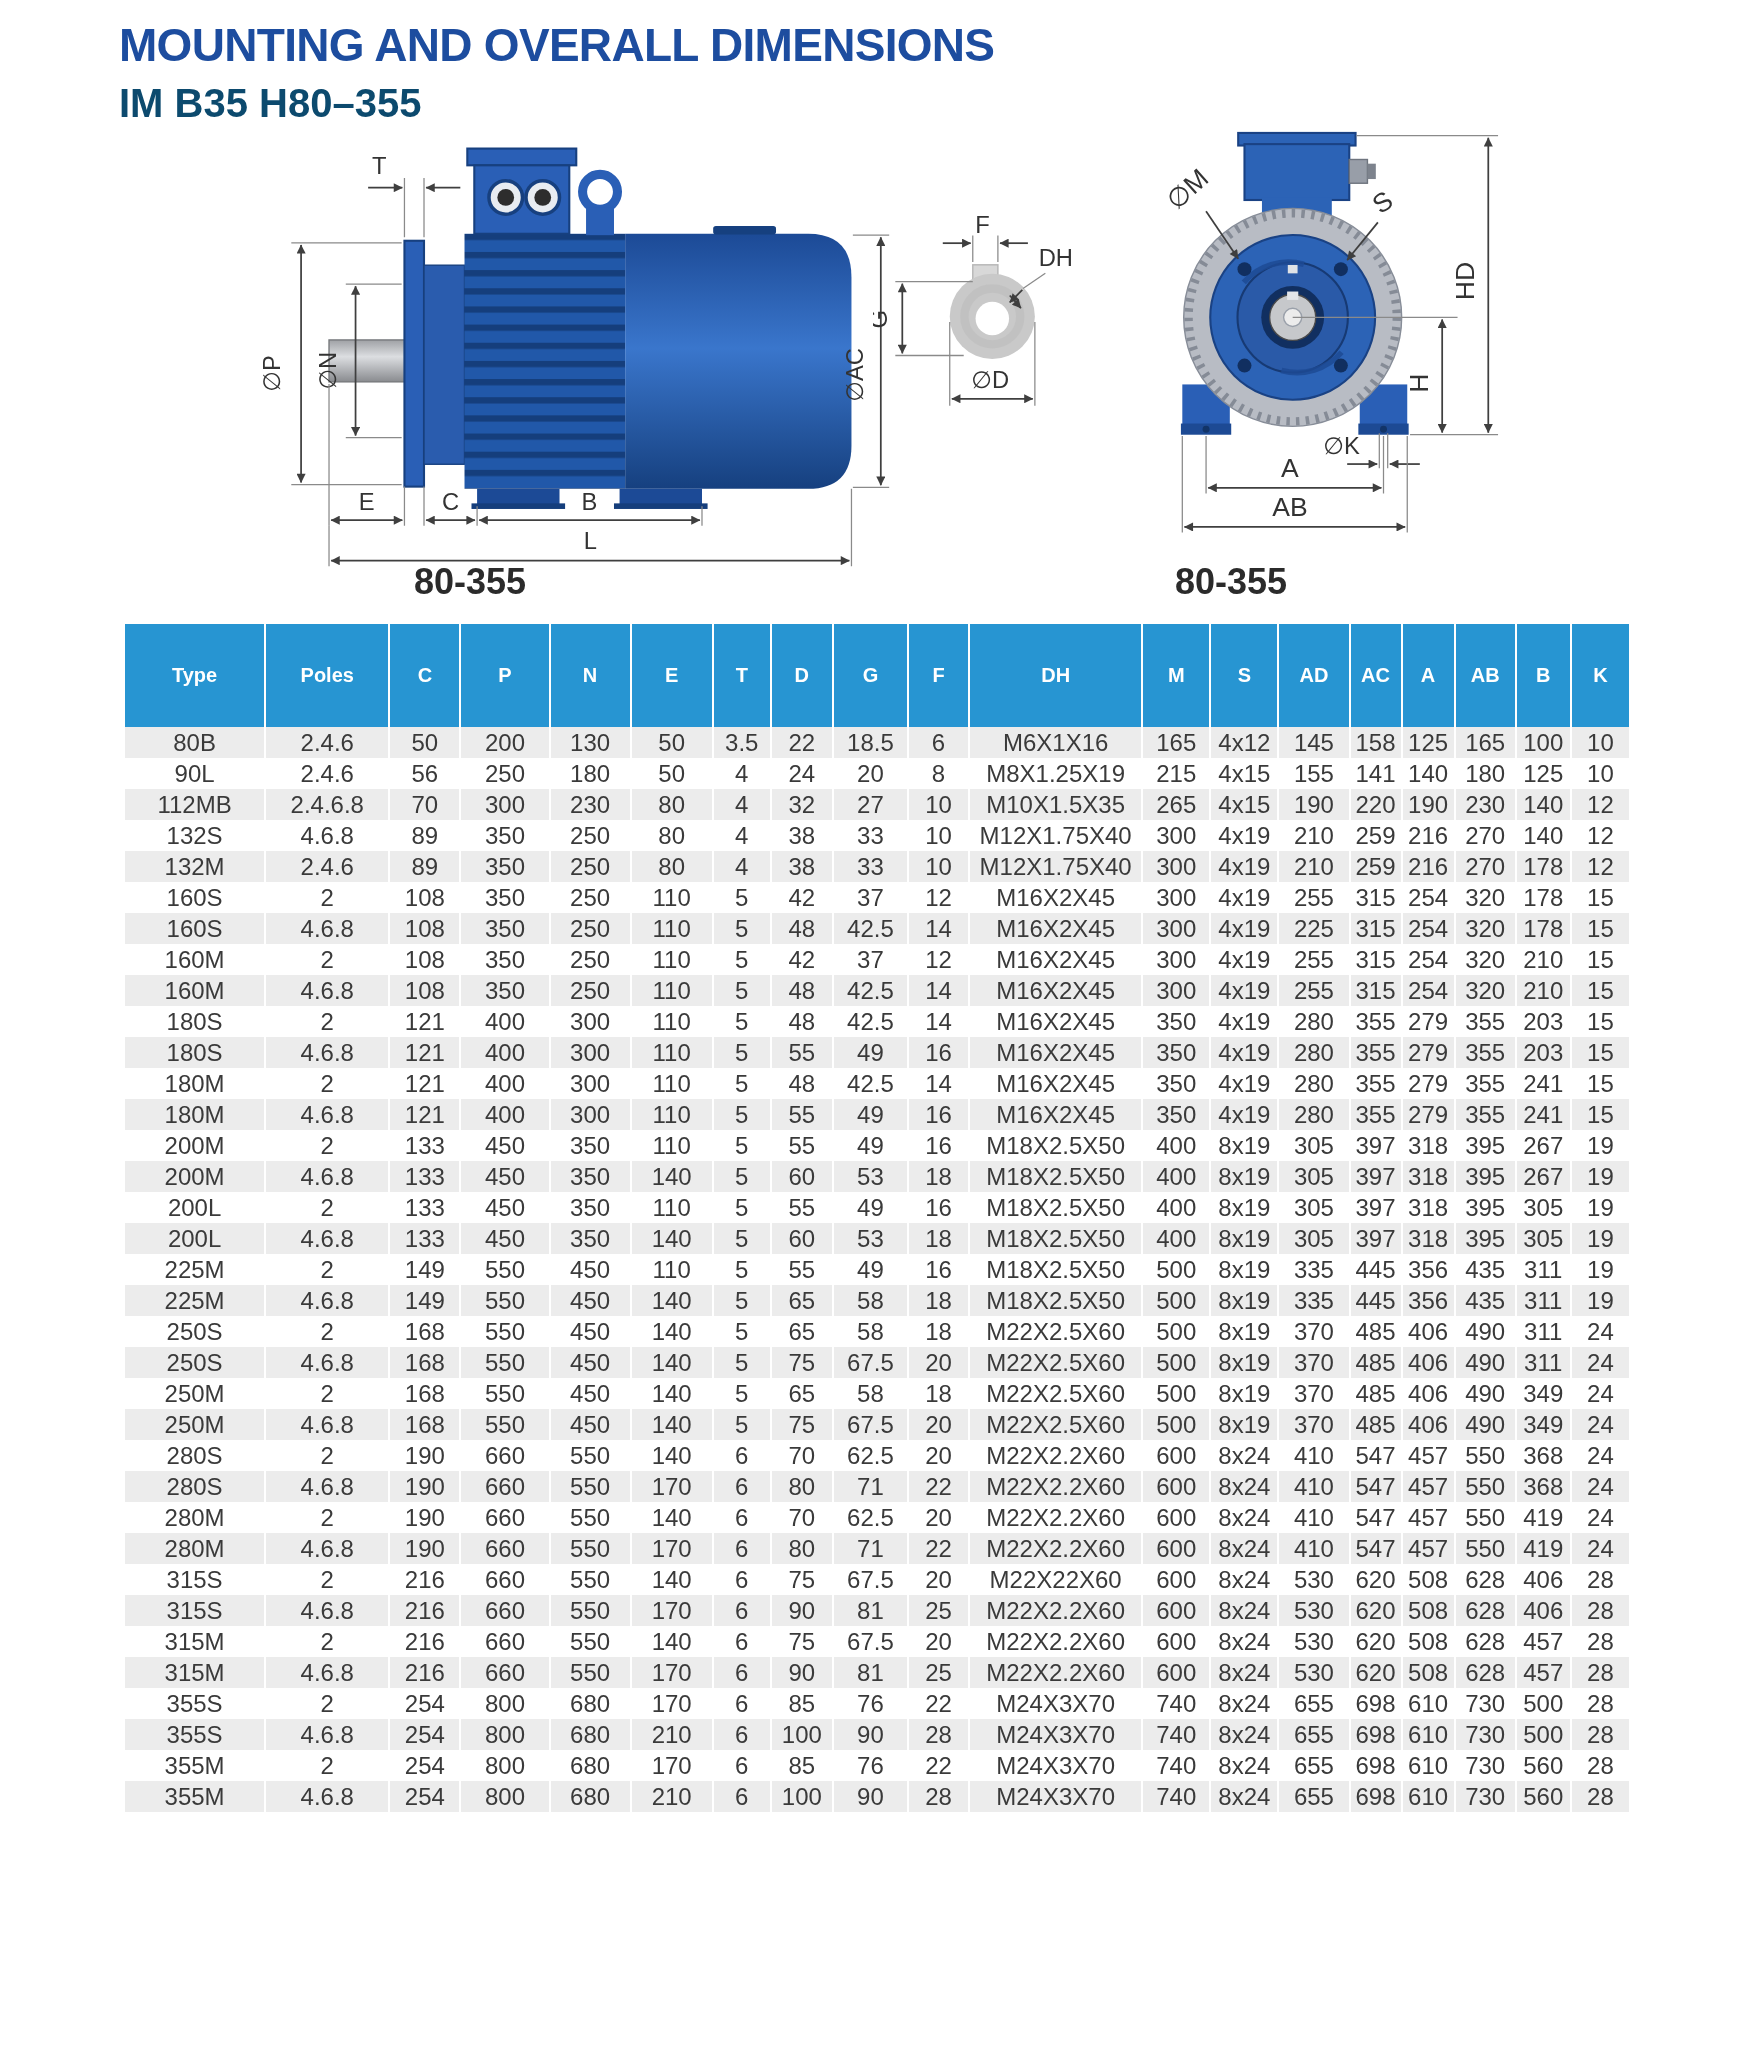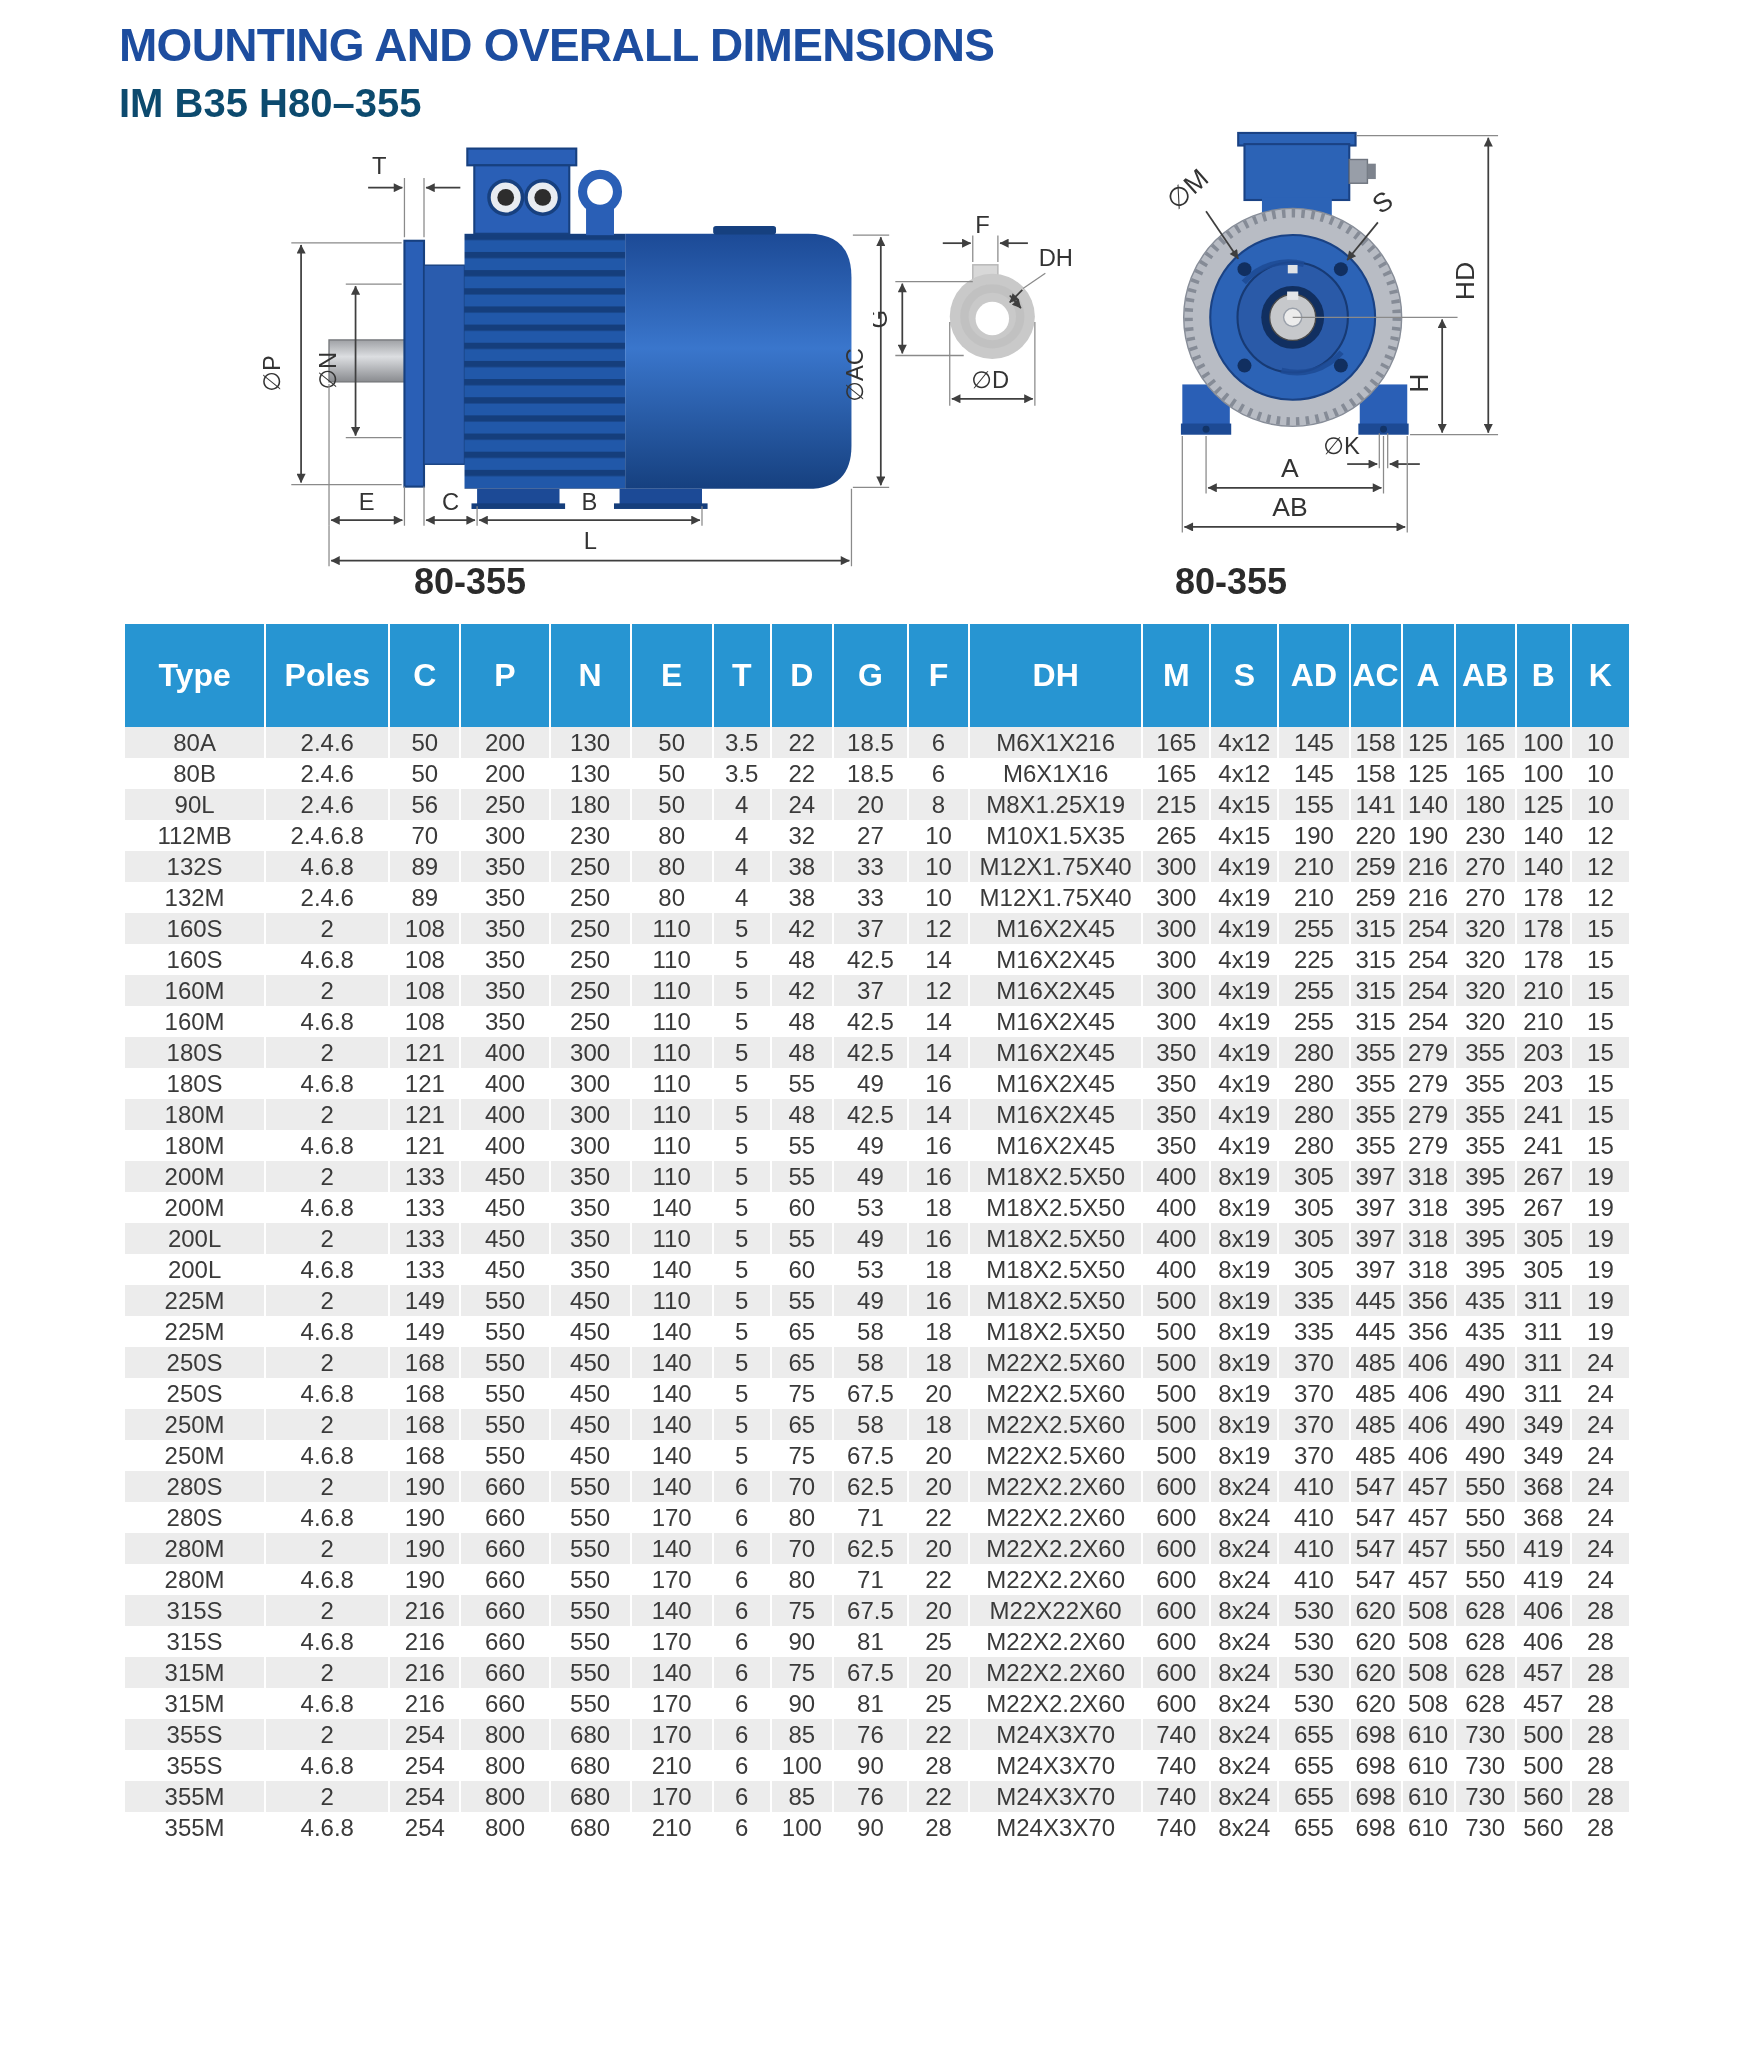--- a/index.html
+++ b/index.html
@@ -19,21 +19,21 @@
   #caption-front{left:1175px;}
 
   svg text{font-family:"Liberation Sans",sans-serif;fill:#333333;}
   .dim{stroke:#3f3f3f;stroke-width:2.5;fill:none;}
   .ext{stroke:#8a8a8a;stroke-width:1.8;fill:none;}
   .lbl{font-size:34px;}
   .lblb{font-size:38px;}
 
   #table-wrap{position:absolute;left:125px;top:624px;}
   table{border-collapse:collapse;table-layout:fixed;width:1504px;}
-  thead th{height:103px;background:#2795d2;color:#ffffff;font-size:32px;font-weight:bold;text-align:center;vertical-align:middle;border-left:2.1px solid #ffffff;padding:0;}
+  thead th{height:103px;background:#2795d2;color:#ffffff;font-size:20px;font-weight:bold;text-align:center;vertical-align:middle;border-left:2.1px solid #ffffff;padding:0;}
   thead th:first-child{border-left:none;}
   tbody td{height:31px;font-size:24px;color:#3a3a3a;text-align:center;vertical-align:middle;border-left:2.1px solid #ffffff;padding:0;white-space:nowrap;line-height:1;}
   tbody td:first-child{border-left:none;}
   tbody tr:nth-child(odd){background:#ececec;}
   tbody tr:nth-child(even){background:#ffffff;}
 </style>
 </head>
 <body>
 
 <div id="page">
@@ -259,41 +259,20 @@
             <th>AD</th>
             <th>AC</th>
             <th>A</th>
             <th>AB</th>
             <th>B</th>
             <th>K</th>
           </tr>
         </thead>
         <tbody>
           <tr>
-            <td>80A</td>
-            <td>2.4.6</td>
-            <td>50</td>
-            <td>200</td>
-            <td>130</td>
-            <td>50</td>
-            <td>3.5</td>
-            <td>22</td>
-            <td>18.5</td>
-            <td>6</td>
-            <td>M6X1X216</td>
-            <td>165</td>
-            <td>4x12</td>
-            <td>145</td>
-            <td>158</td>
-            <td>125</td>
-            <td>165</td>
-            <td>100</td>
-            <td>10</td>
-          </tr>
-          <tr>
             <td>80B</td>
             <td>2.4.6</td>
             <td>50</td>
             <td>200</td>
             <td>130</td>
             <td>50</td>
             <td>3.5</td>
             <td>22</td>
             <td>18.5</td>
             <td>6</td>

